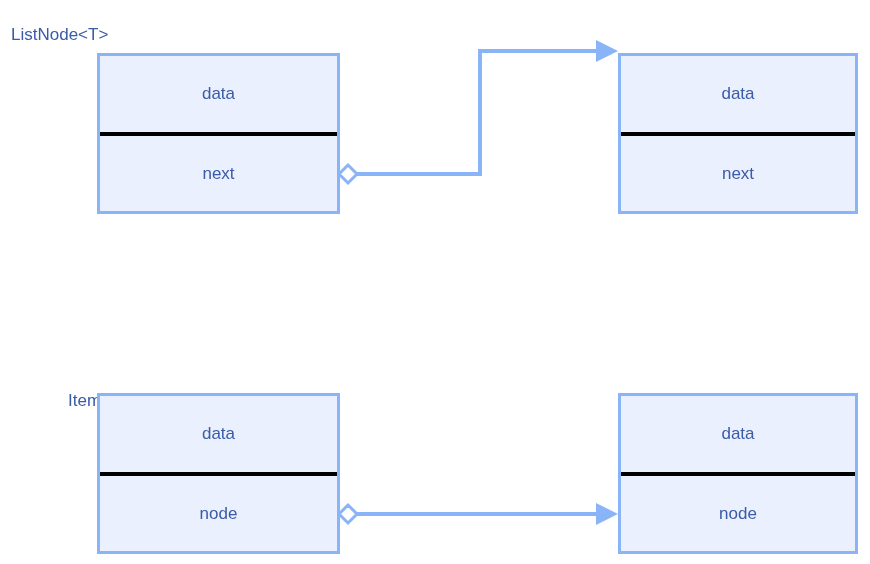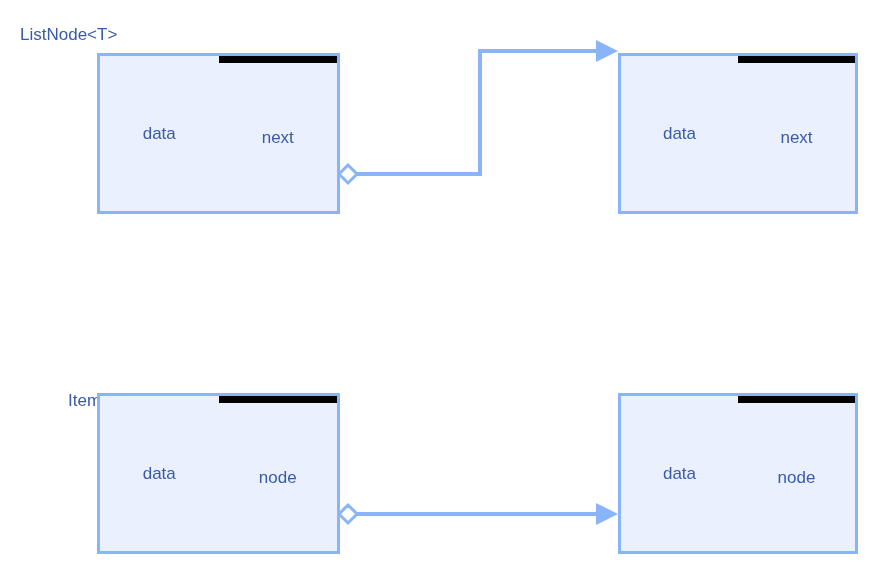--- a/index.html
+++ b/index.html
@@ -22,42 +22,42 @@
     width: 870px;
     height: 564px;
   }
   .group-label {
     position: absolute;
     font-size: 17px;
     color: #3a5ba9;
     white-space: nowrap;
     line-height: 1;
   }
-  #label-listnode { left: 20px; top: 26px; text-align: right; }
+  #label-listnode { left: 11px; top: 26px; text-align: right; }
   #label-item     { left: 68px; top: 365px; margin-top: 27px; }
 
   .node-box {
     position: absolute;
     box-sizing: border-box;
     border: 3px solid #8ab4f8;
     background: #eaf0fd;
     display: flex;
-    flex-direction: row;
+    flex-direction: column;
   }
   .node-cell {
     flex: 1 1 0;
     display: flex;
     align-items: center;
     justify-content: center;
     font-size: 17px;
     color: #3a5ba9;
     line-height: 1;
   }
   .node-cell + .node-cell {
-    border-top: 7px solid #000000;
+    border-top: 4px solid #000000;
   }
 
   
   #box-listnode-left  { left: 97px;  top: 53px;  width: 243px; height: 161px; }
   #box-listnode-right { left: 618px; top: 53px;  width: 240px; height: 161px; }
   #box-item-left      { left: 97px;  top: 393px; width: 243px; height: 161px; }
   #box-item-right     { left: 618px; top: 393px; width: 240px; height: 161px; }
 
   .svg-layer {
     position: absolute;

